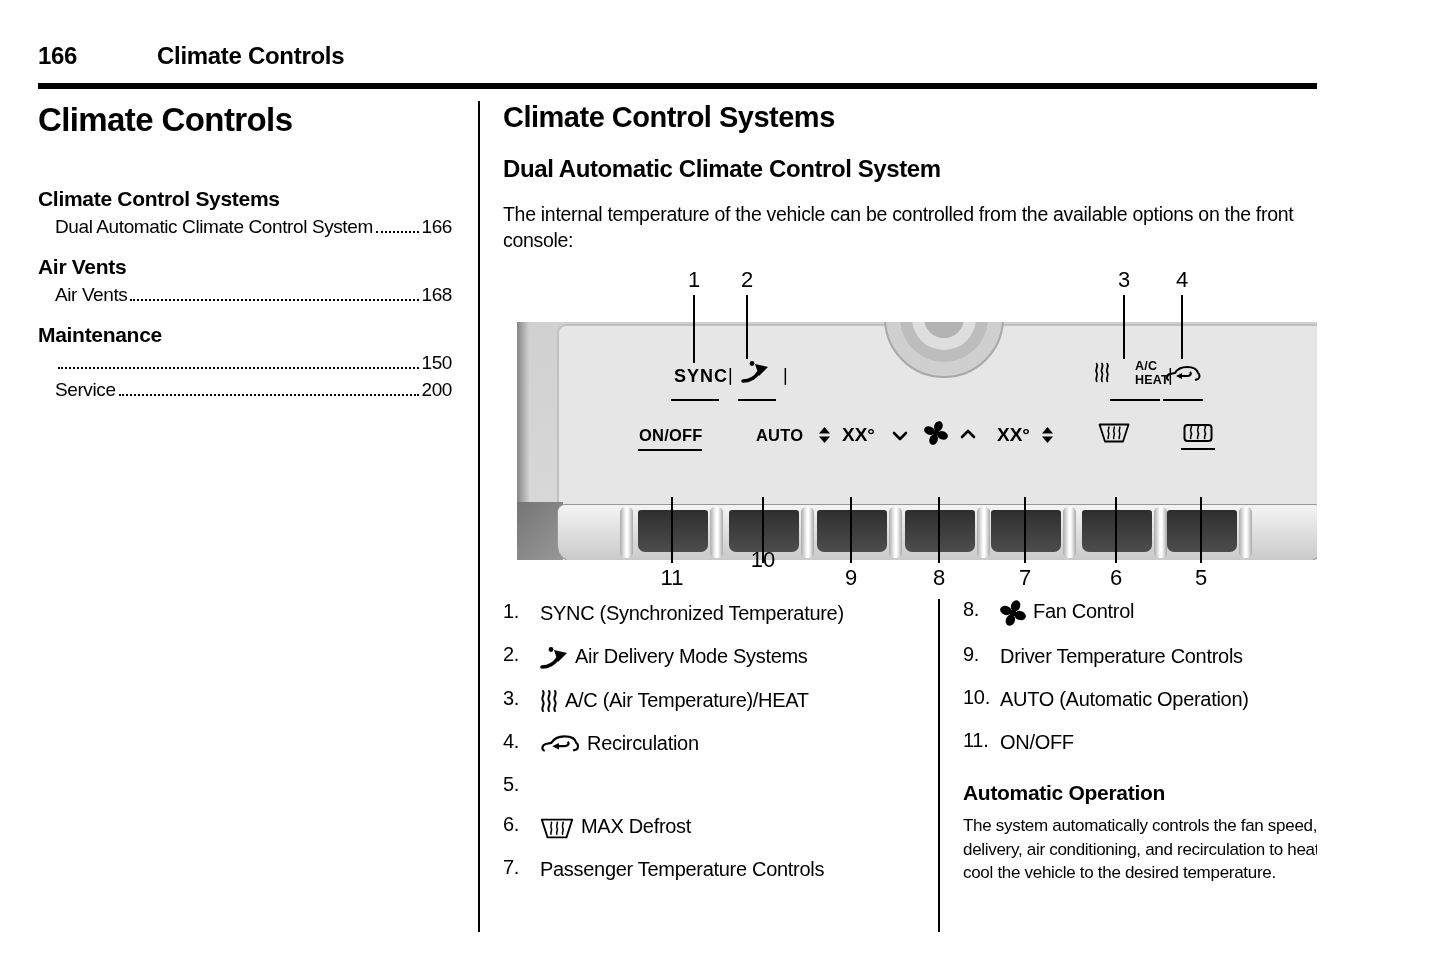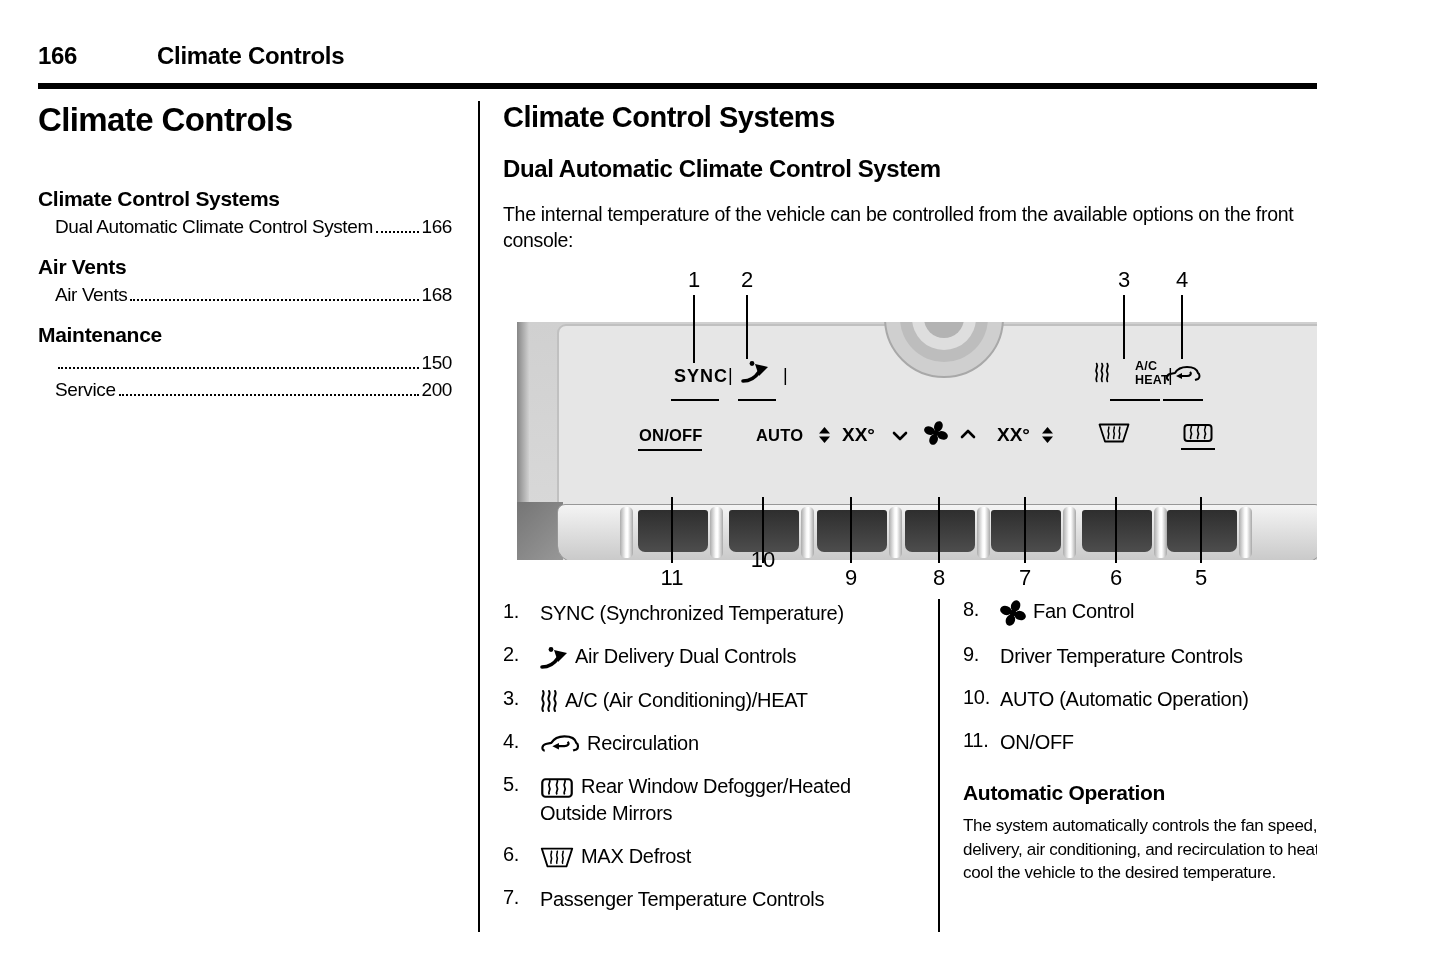--- a/index.html
+++ b/index.html
@@ -253,46 +253,40 @@
     <div class="li">
       <span class="num">1.</span>
       <span class="body"><span>SYNC (Synchronized Temperature)</span></span>
     </div>
     <div class="li">
       <span class="num">2.</span>
       <span class="body"><svg class="ic" width="28" height="24" viewBox="0 0 28 24">
             <path d="M2 21 C9 21 14 18 18 12" fill="none" stroke="#000" stroke-width="3.6" stroke-linecap="round"></path>
             <polygon points="14,4 27,7 18,16" fill="#000"></polygon>
             <circle cx="11" cy="3.5" r="2.4" fill="#000"></circle>
-          </svg><span>Air Delivery Dual Controls</span></span>
+          </svg><span>Air Delivery Mode Systems</span></span>
     </div>
     <div class="li">
       <span class="num">3.</span>
       <span class="body"><svg class="ic" width="18" height="22" viewBox="0 0 18 22" fill="none" stroke="#000" stroke-width="2" stroke-linecap="round">
             <path d="M3 21 C0.5 17 5.5 15 3 11 C0.5 7 5.5 5 3 1"></path>
             <path d="M9 21 C6.5 17 11.5 15 9 11 C6.5 7 11.5 5 9 1"></path>
             <path d="M15 21 C12.5 17 17.5 15 15 11 C12.5 7 17.5 5 15 1"></path>
-          </svg><span>A/C (Air Conditioning)/HEAT</span></span>
+          </svg><span>A/C (Air Temperature)/HEAT</span></span>
     </div>
     <div class="li">
       <span class="num">4.</span>
       <span class="body"><svg class="ic" width="40" height="24" viewBox="0 0 36 22" fill="none" stroke="#000" stroke-width="2">
             <path d="M4 17 C1 17 1 12 5 11 L10 10 C13 5 17 4 22 4 C28 4 32 6 33 10 C35 11 35 15 33 16 L30 17" stroke-linejoin="round"></path>
             <path d="M25 9 C27 11 25 13 22 13 L16 13"></path>
             <polygon points="17,10 11,13 17,16" fill="#000" stroke="none"></polygon>
           </svg><span>Recirculation</span></span>
     </div>
     <div class="li">
       <span class="num">5.</span>
-      <span class="body"><svg class="ic" width="34" height="24" viewBox="0 0 30 22" fill="none" stroke="#000" stroke-width="2">
-            <rect x="1.5" y="3" width="27" height="16" rx="3"></rect>
-            <path d="M8 17 C6 14.5 10 13 8 10 C6 7 10 5.5 8 3.5" stroke-width="1.6"></path>
-            <path d="M15 17 C13 14.5 17 13 15 10 C13 7 17 5.5 15 3.5" stroke-width="1.6"></path>
-            <path d="M22 17 C20 14.5 24 13 22 10 C20 7 24 5.5 22 3.5" stroke-width="1.6"></path>
-          </svg><span>Rear Window Defogger/Heated Outside Mirrors</span></span>
     </div>
     <div class="li">
       <span class="num">6.</span>
       <span class="body"><svg class="ic" width="34" height="21" viewBox="0 0 32 20" fill="none" stroke="#000" stroke-width="1.8">
             <path d="M1.5 1.5 L30.5 1.5 L25 18.5 L7 18.5 Z" stroke-linejoin="round"></path>
             <path d="M10.5 16 C9 13.5 12 12 10.5 9.5 C9 7 12 5.5 10.5 3.5" stroke-width="1.5"></path>
             <path d="M16 16 C14.5 13.5 17.5 12 16 9.5 C14.5 7 17.5 5.5 16 3.5" stroke-width="1.5"></path>
             <path d="M21.5 16 C20 13.5 23 12 21.5 9.5 C20 7 23 5.5 21.5 3.5" stroke-width="1.5"></path>
           </svg><span>MAX Defrost</span></span>
     </div>

